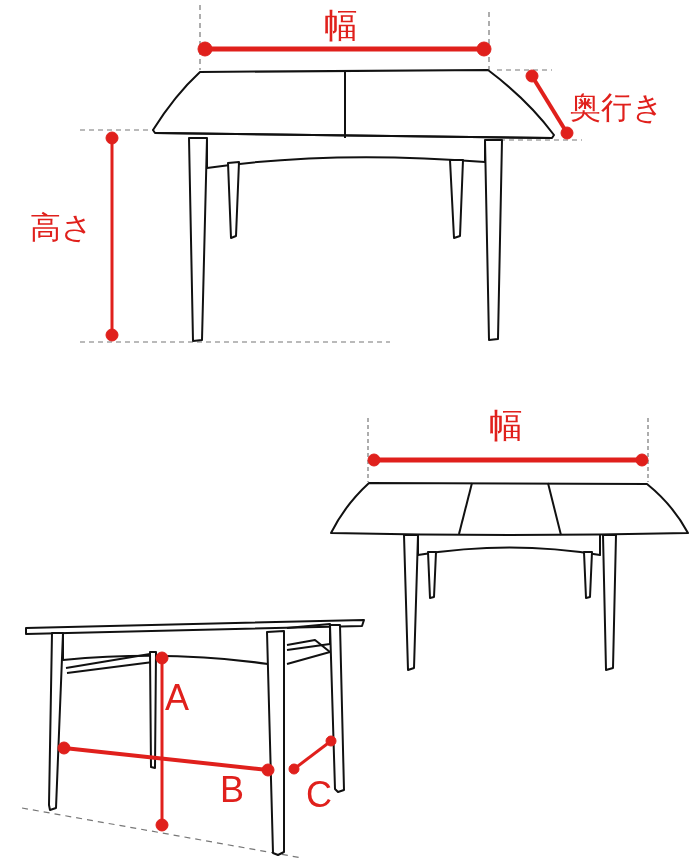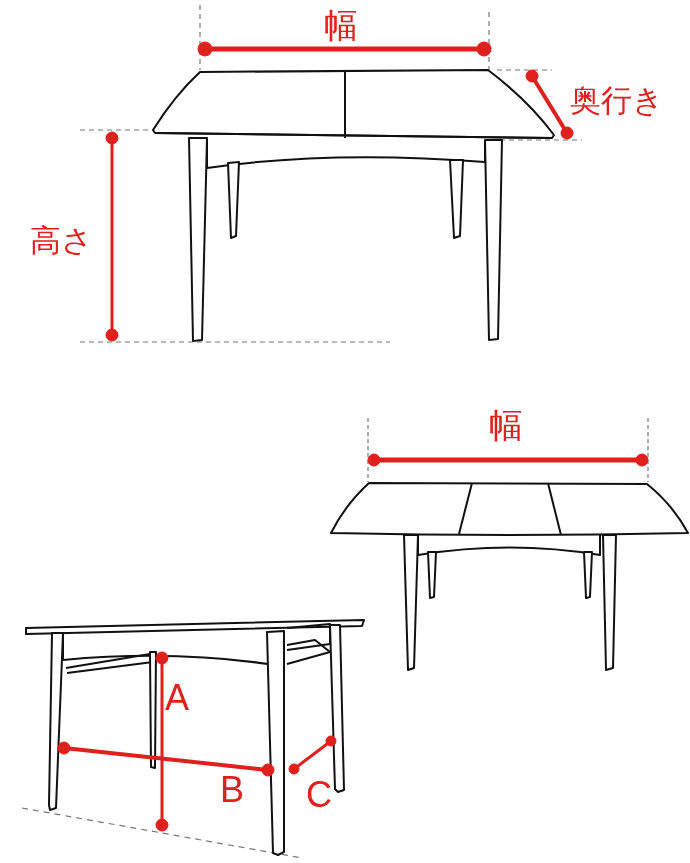--- a/index.html
+++ b/index.html
@@ -90,19 +90,19 @@
     <line x1="64" y1="748" x2="268" y2="770" stroke-width="4"></line>
     <circle cx="64" cy="748" r="6"></circle>
         <circle cx="268" cy="770" r="6"></circle>
     <line x1="294" y1="769" x2="331" y2="741" stroke-width="3"></line>
     <circle cx="294" cy="769" r="5"></circle>
         <circle cx="331" cy="741" r="5"></circle>
   </g>
 </svg>
 
 <span class="lbl big" style="left:324px;top:8px;">幅</span>
-<span class="lbl jp" style="left:570px;top:85px;">奥行き</span>
-<span class="lbl jp" style="left:30px;top:225px;">高さ</span>
+<span class="lbl jp" style="left:570px;top:92px;">奥行き</span>
+<span class="lbl jp" style="left:30px;top:212px;">高さ</span>
 <span class="lbl big" style="left:489px;top:408px;">幅</span>
 <span class="lbl letter" style="left:165px;top:680px;">A</span>
 <span class="lbl letter" style="left:220px;top:772px;">B</span>
 <span class="lbl letter" style="left:306px;top:777px;">C</span>
 </div>
 
 </body></html>

